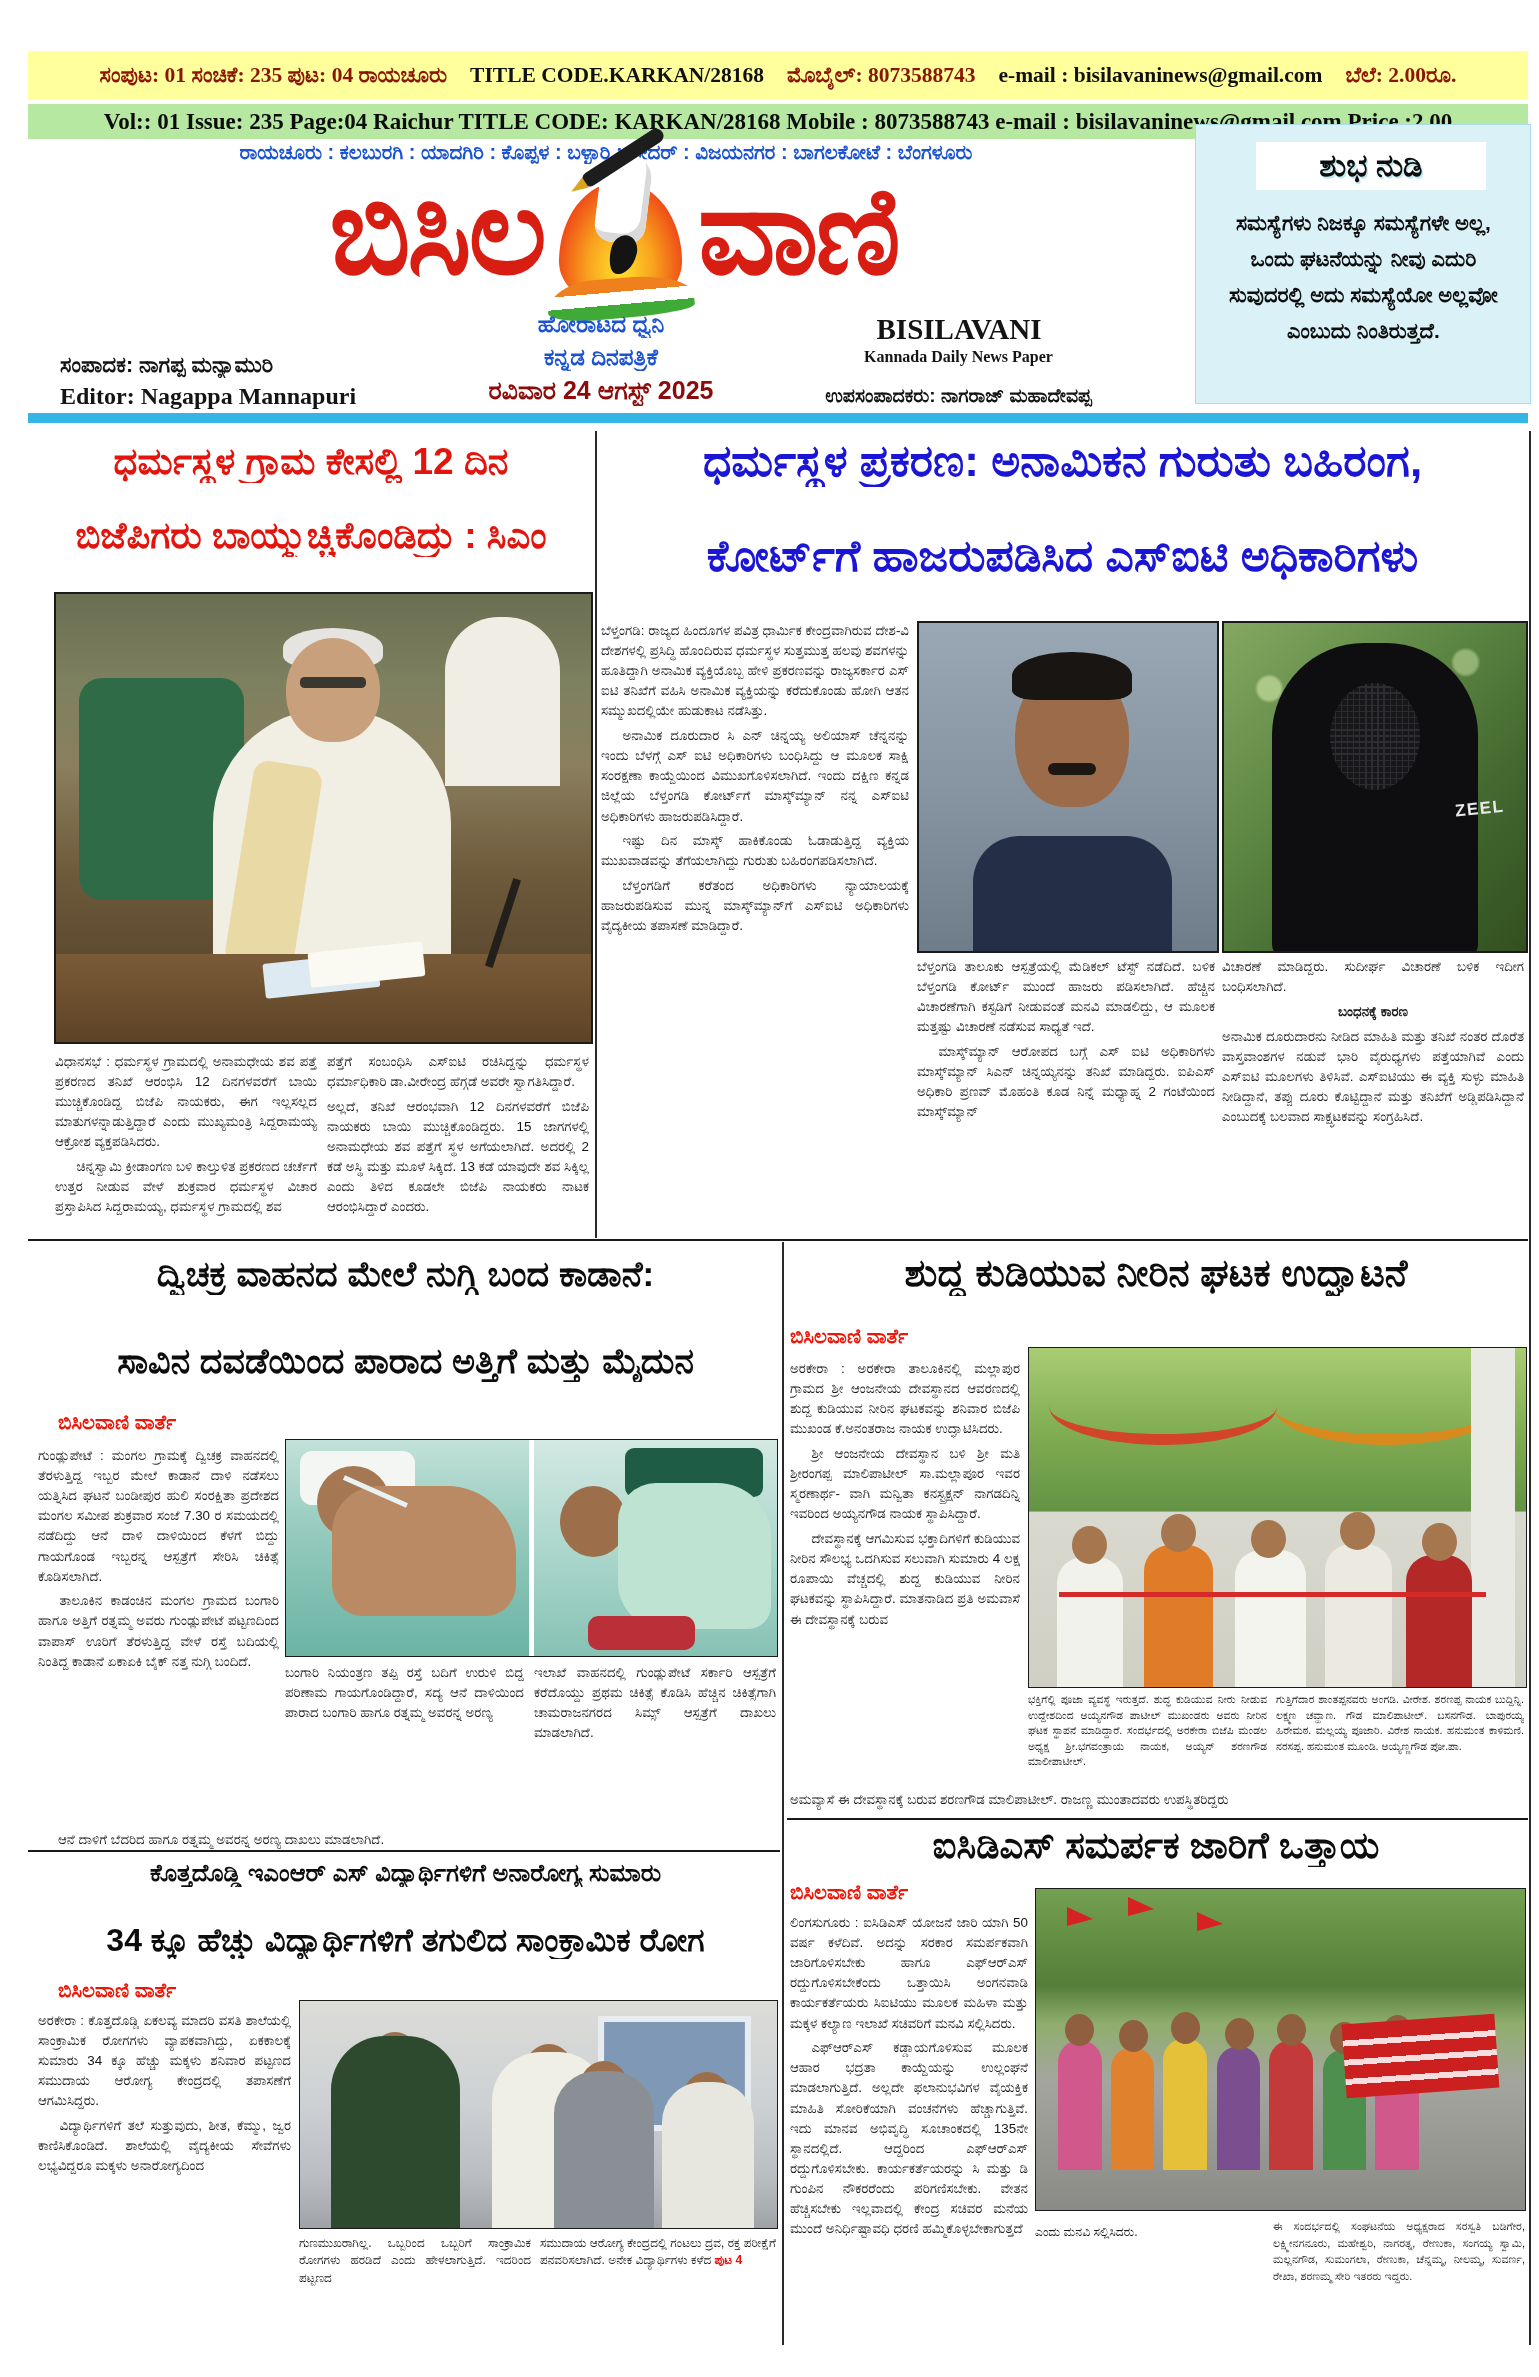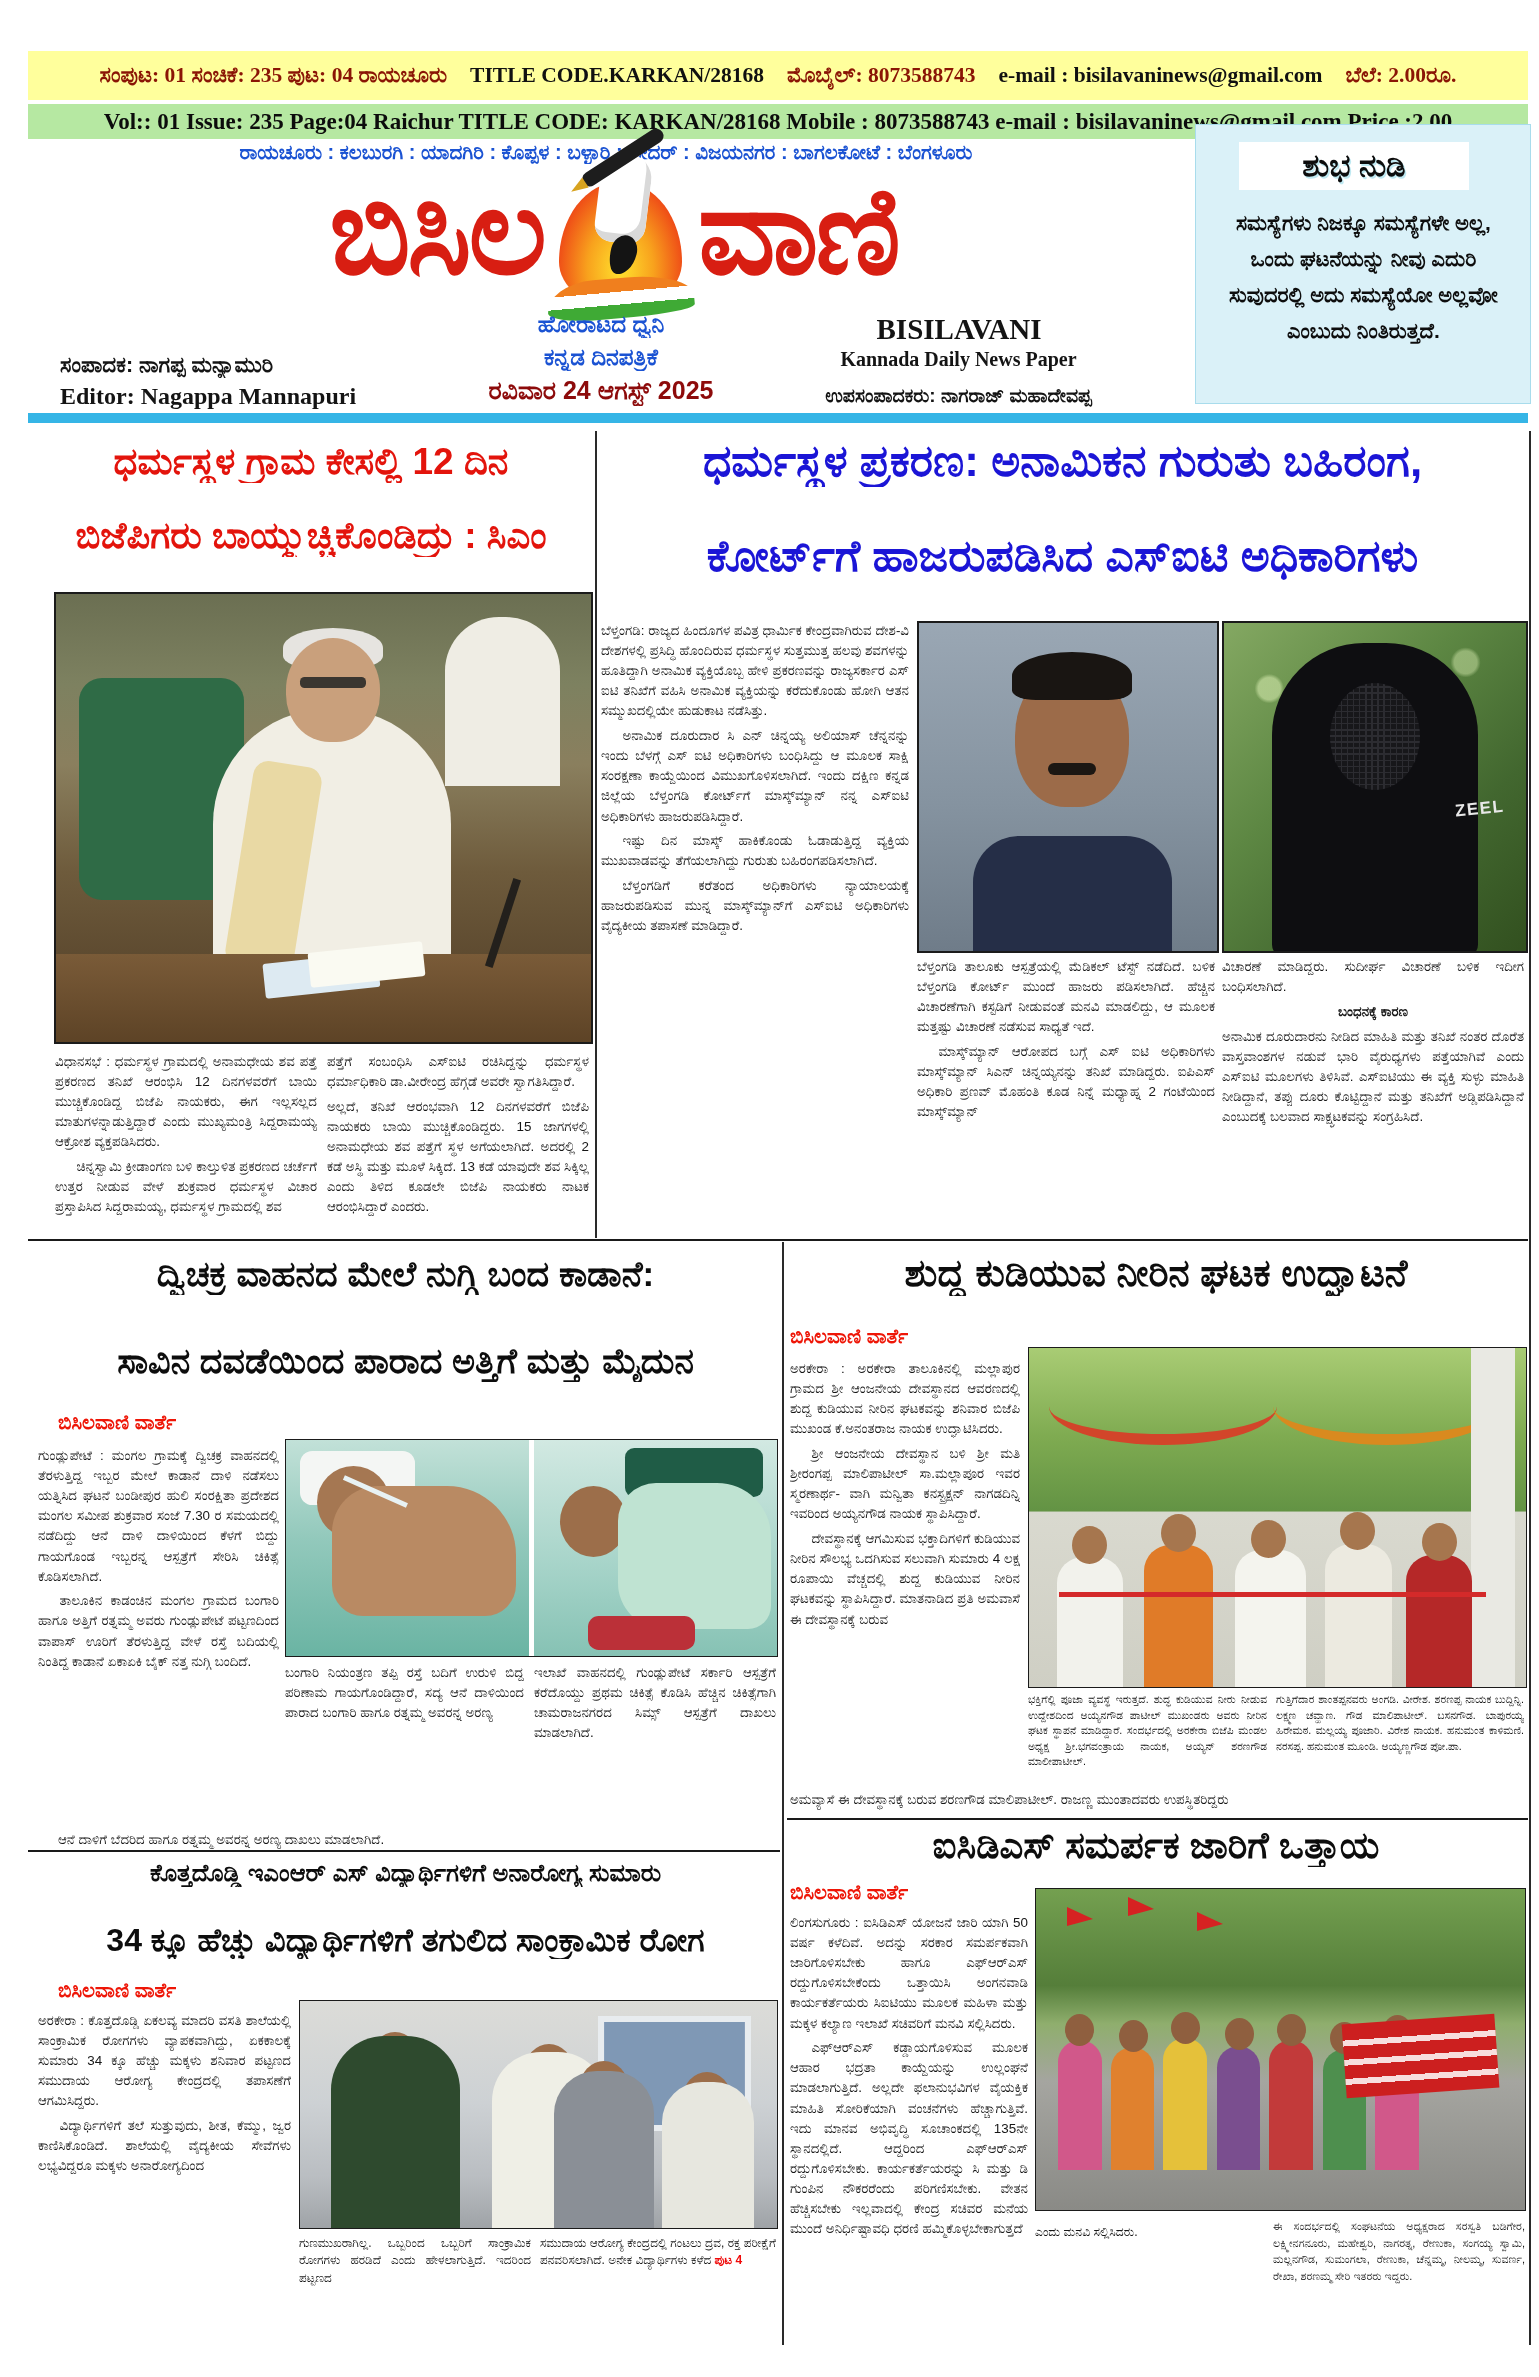--- a/index.html
+++ b/index.html
@@ -34,24 +34,24 @@
   .logo-nib{position:absolute;left:60px;top:90px;width:26px;height:40px;background:#141414;
     border-radius:50% 50% 60% 40%/40% 40% 60% 60%;transform:rotate(14deg);}
   .logo-wave{position:absolute;bottom:0;left:-3.1px;width:147px;height:40px;
     background:linear-gradient(180deg,#f07f1e 0 34%,#ffffff 34% 66%,#3faa35 66% 100%);
     border-radius:42% 58% 55% 45%/95% 75% 25% 35%;transform:rotate(-5deg);}
   .tagline{width:330px;left:436px;font-weight:bold;color:#1b53d3;font-size:23px;}
   .dateline-mast{width:330px;left:436px;font-weight:800;color:#8d0b0b;font-size:25px;}
   .editor-kn{left:60px;top:353px;font-size:21.5px;font-weight:bold;}
   .editor-en{left:60px;top:383px;font-size:24px;font-weight:bold;font-family:"Liberation Serif",serif;}
   .paper-en{left:798px;top:313px;width:322px;font-family:"Liberation Serif",serif;font-weight:bold;font-size:29px;}
-  .paper-en-sub{left:767px;top:348px;width:383px;font-family:"Liberation Serif",serif;font-weight:bold;font-size:20px;text-align:center;}
+  .paper-en-sub{left:767px;top:348px;width:383px;font-family:"Liberation Serif",serif;font-weight:bold;font-size:16px;text-align:center;}
   .subeditor{left:767px;top:385px;width:383px;font-size:19px;font-weight:bold;}
   .shubha-box{left:1195px;top:124px;width:334px;height:278px;background:#daf1f8;border:0.8px solid #a8dcec;}
-  .shubha-title{position:absolute;left:43px;top:17px;width:230px;height:48px;background:#ffffff;
+  .shubha-title{position:absolute;left:60px;top:17px;width:230px;height:48px;background:#ffffff;
     font-size:31px;font-weight:800;text-align:center;line-height:48px;color:#0d0d0d;
     text-shadow:1.5px 1.5px 0 #bfe9f2;}
   .shubha-text{position:absolute;left:18.4px;top:80px;width:298px;font-size:21px;line-height:1.72;
     font-weight:bold;text-align:center;color:#0d0d0d;}
   .cyan-rule{left:28px;top:413px;width:1500px;height:10px;background:#35b5e6;}
   
   .vrule{width:1.5px;background:#2a2a2a;}
   .hrule{height:2.3px;background:#1a1a1a;}
   
   .hl{font-weight:800;text-align:center;white-space:nowrap;overflow:hidden;}

